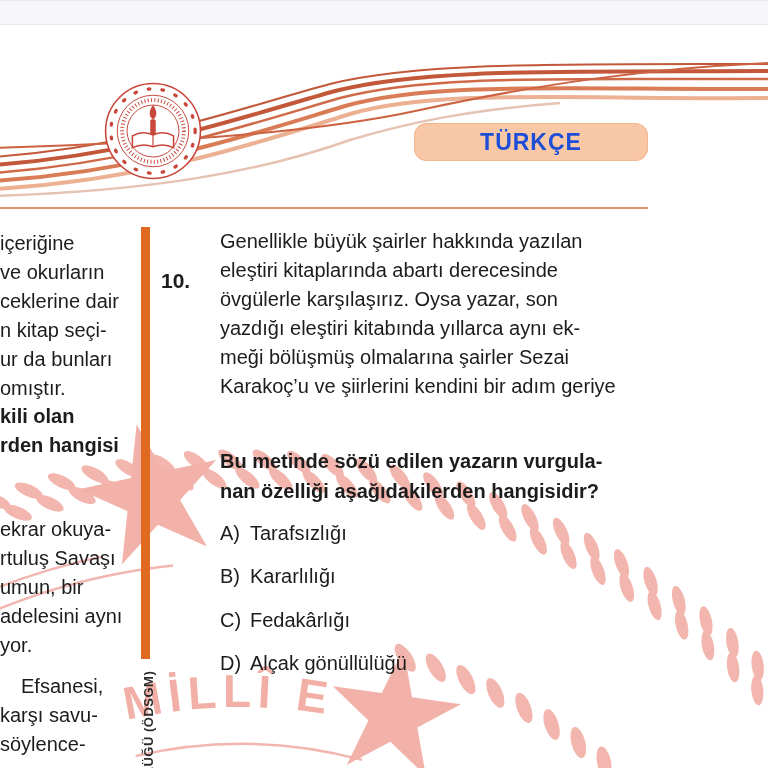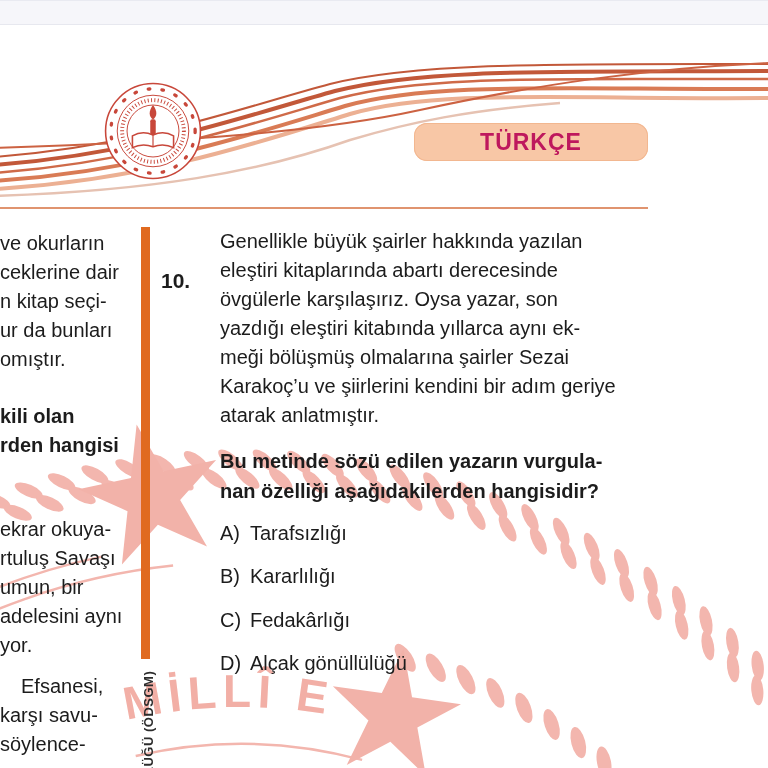--- a/index.html
+++ b/index.html
@@ -9,21 +9,21 @@
   .topstrip{position:absolute;left:0;top:0;width:768px;height:25px;background:#f6f6fa;
             border-top:1px solid #e9eaf1;border-bottom:1px solid #e7e8ef;box-sizing:border-box;z-index:5;}
   
   #bg{position:absolute;left:0;top:0;width:768px;height:768px;z-index:1;pointer-events:none;}
   
   .logo{position:absolute;left:104px;top:81px;width:98px;height:100px;z-index:3;}
   
   .badge{position:absolute;left:414px;top:123px;width:234px;height:38px;background:#f8c7a6;
          border-radius:13px;display:flex;align-items:center;justify-content:center;z-index:3;
          box-shadow:inset 0 0 0 1px #f2b790;}
-  .badge span{font-size:23px;font-weight:bold;letter-spacing:1px;color:#be185d;}
+  .badge span{font-size:23px;font-weight:bold;letter-spacing:1px;color:#1d4ed8;}
   
   .hrule{position:absolute;left:0;top:207px;width:648px;height:2px;background:#e0946f;z-index:3;}
   
   .vbar{position:absolute;left:141px;top:227px;width:9px;height:432px;background:#e06a20;z-index:4;}
   .vlabel{position:absolute;left:140px;top:668px;width:16px;height:100px;z-index:4;}
   .vlabel span{position:absolute;left:1px;top:107px;transform-origin:0 0;transform:rotate(-90deg);
                white-space:nowrap;font-size:13px;font-weight:700;letter-spacing:.5px;color:#2c2c2c;}
   
   .txt{font-size:20px;line-height:29px;white-space:nowrap;}
   .leftcol{position:absolute;left:0;width:142px;z-index:6;}
@@ -150,20 +150,21 @@
   </div>
 
   <div class="hrule"></div>
 
   <div class="vbar"></div>
   <div class="vlabel">
     <span>LÜĞÜ (ÖDSGM)</span>
   </div>
 
   <div class="leftcol txt g1">
+    <div>içeriğine</div>
     <div>ve okurların</div>
     <div>ceklerine dair</div>
     <div>n kitap seçi-</div>
     <div>ur da bunları</div>
     <div>omıştır.</div>
   </div>
   <div class="leftcol txt g2">
     <div>kili olan</div>
     <div>rden hangisi</div>
   </div>
@@ -182,21 +183,20 @@
 
   <div class="qnum">10.</div>
 
   <div class="qbody txt">
     <div>Genellikle büyük şairler hakkında yazılan</div>
     <div>eleştiri kitaplarında abartı derecesinde</div>
     <div>övgülerle karşılaşırız. Oysa yazar, son</div>
     <div>yazdığı eleştiri kitabında yıllarca aynı ek-</div>
     <div>meği bölüşmüş olmalarına şairler Sezai</div>
     <div>Karakoç’u ve şiirlerini kendini bir adım geriye</div>
-    <div>atarak anlatmıştır.</div>
   </div>
 
   <div class="qstem txt">
     <div>Bu metinde sözü edilen yazarın vurgula-</div>
     <div>nan özelliği aşağıdakilerden hangisidir?</div>
   </div>
 
   <div class="opts txt">
     <div class="opt o0">
       <span class="letter">A)</span><span>Tarafsızlığı</span>

